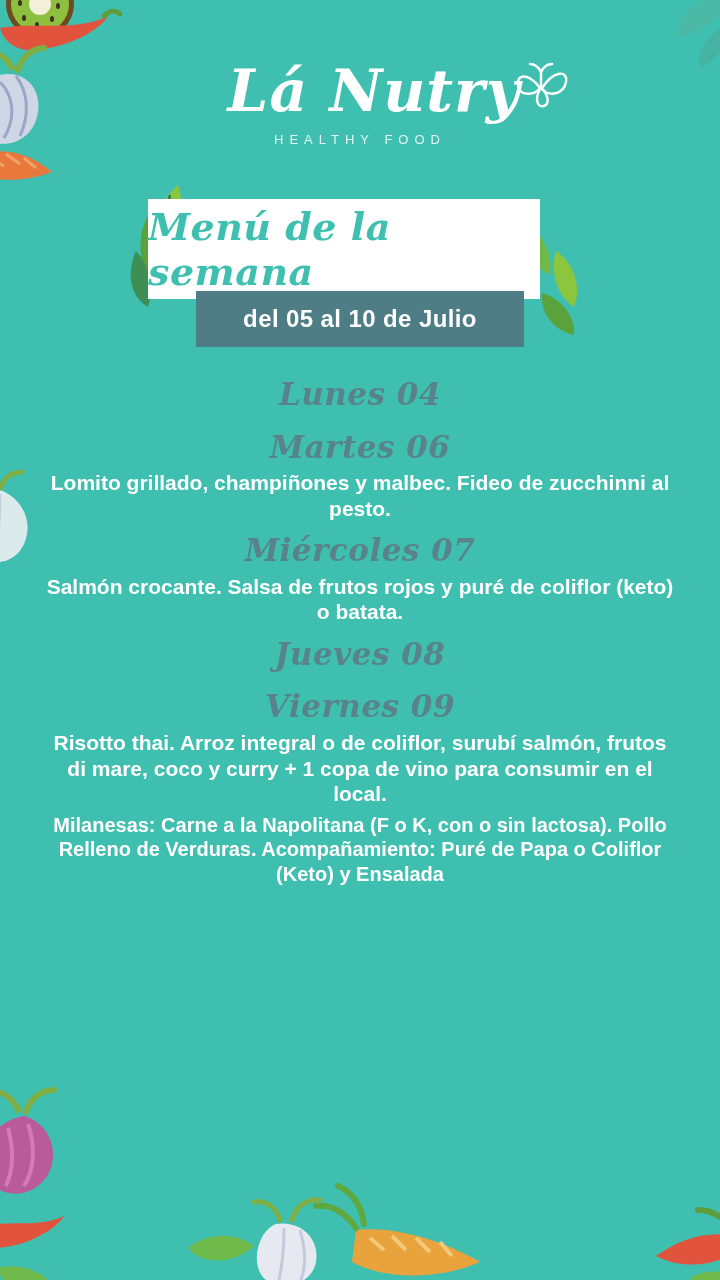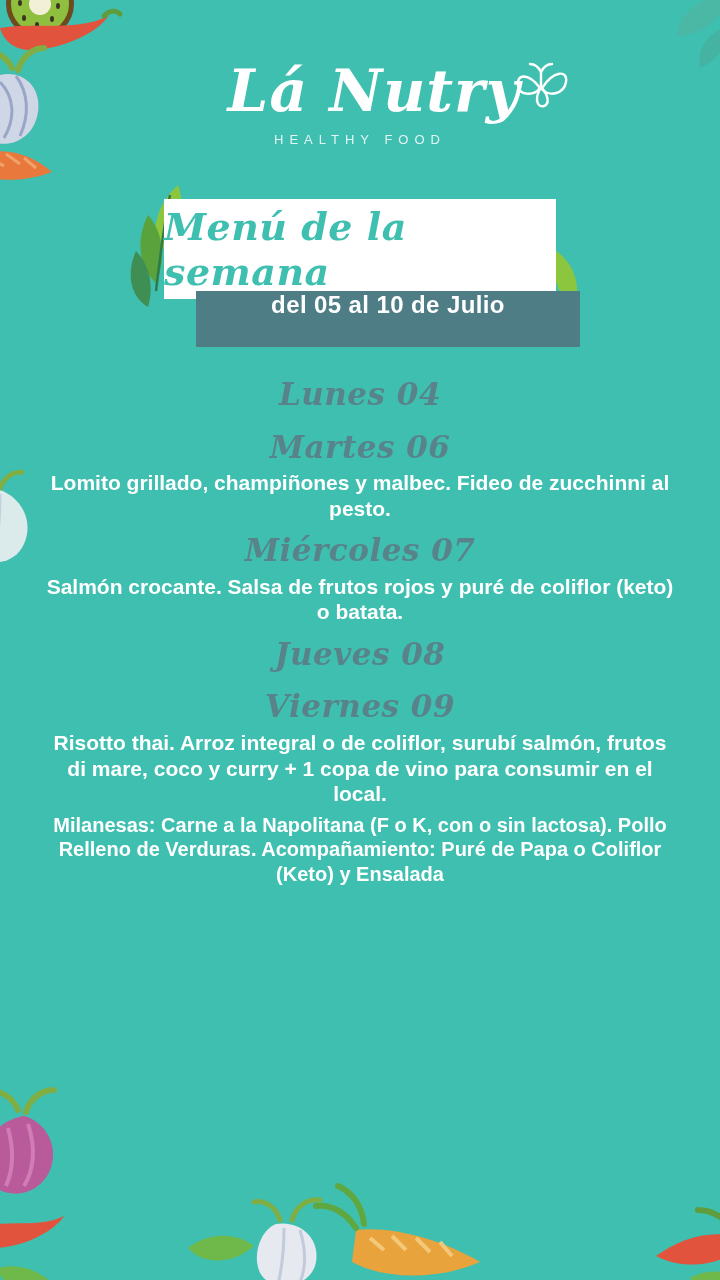--- a/index.html
+++ b/index.html
@@ -72,46 +72,46 @@
     left: 120px;
     top: 0px;
   }
   .leaf-right {
     position: absolute;
     right: 118px;
     top: 36px;
   }
   .title-card {
     position: absolute;
-    left: 164px;
+    left: 148px;
     top: 18px;
     width: 392px;
     height: 100px;
     background: #ffffff;
     display: flex;
     align-items: center;
     justify-content: center;
   }
   .title-card-text {
     font-family: "DejaVu Serif", serif;
     font-style: italic;
     font-weight: 700;
     font-size: 38px;
     color: #3fbfb0;
     letter-spacing: .5px;
   }
   .date-bar {
     position: absolute;
     left: 196px;
     top: 110px;
-    width: 384px;
+    width: 328px;
     height: 56px;
     background: #4e7d86;
     display: flex;
-    align-items: flex-start;
+    align-items: center;
     justify-content: center;
   }
   .date-bar-text {
     color: #ffffff;
     font-size: 24px;
     font-weight: 700;
     letter-spacing: .4px;
   }
 
   

